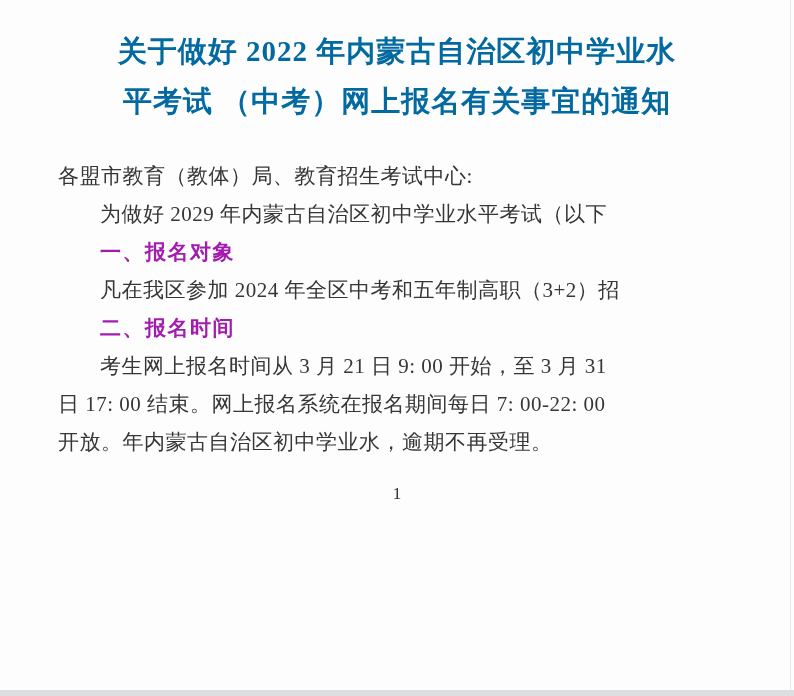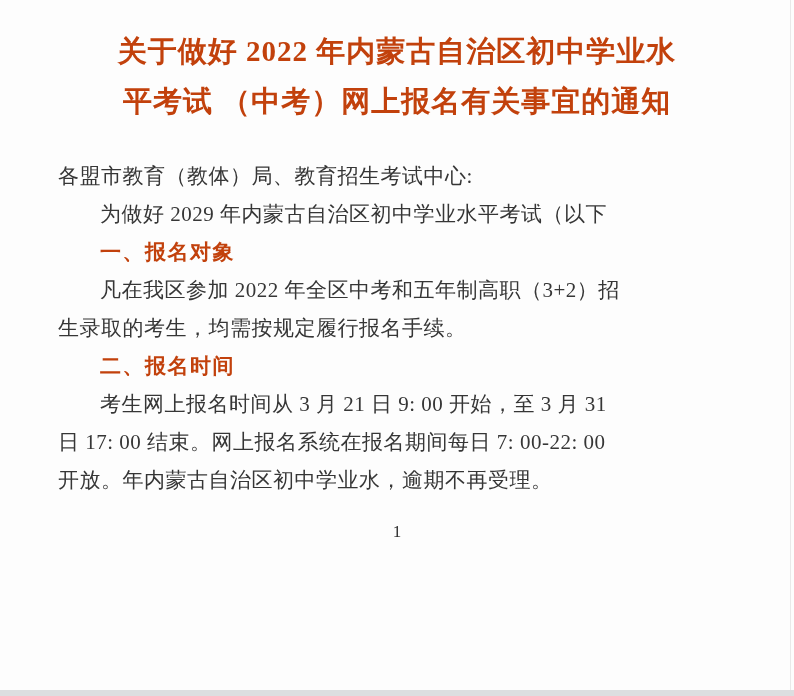--- a/index.html
+++ b/index.html
@@ -13,39 +13,39 @@
     font-family: "Liberation Serif", "DejaVu Serif", serif;
   }
   .doc-title {
     width: 600px;
     margin: 26px auto 0 auto;
     text-align: center;
     font-family: "Liberation Serif", "DejaVu Serif", serif;
     font-weight: bold;
     font-size: 29px;
     line-height: 50px;
-    color: #c2410c;
+    color: #0369a1;
     letter-spacing: 1px;
   }
   .title-line { display: block; white-space: nowrap; }
   .doc-body {
     margin: 31px 0 0 58px;
     width: 568px;
     font-size: 21px;
     line-height: 38px;
     color: #363636;
     letter-spacing: 0.5px;
   }
   .line { white-space: nowrap; }
   .indent { text-indent: 42px; }
   .heading {
     text-indent: 42px;
     font-family: "Liberation Sans", "DejaVu Sans", sans-serif;
     font-weight: bold;
-    color: #c2410c;
+    color: #a21caf;
     letter-spacing: 1.5px;
   }
   .page-number {
     margin-top: 23px;
     text-align: center;
     font-size: 17px;
     color: #2f2f2f;
     letter-spacing: 0;
   }
   .scan-bottom-edge {
@@ -68,22 +68,21 @@
 
   <h1 class="doc-title">
     <span class="title-line">关于做好 2022 年内蒙古自治区初中学业水</span>
     <span class="title-line">平考试 （中考）网上报名有关事宜的通知</span>
   </h1>
 
   <div class="doc-body">
     <div class="line">各盟市教育（教体）局、教育招生考试中心:</div>
     <div class="line indent">为做好 2029 年内蒙古自治区初中学业水平考试（以下</div>
     <div class="line heading">一、报名对象</div>
-    <div class="line indent">凡在我区参加 2022 年全区中考和五年制高职（3+2）招</div>
-    <div class="line">生录取的考生，均需按规定履行报名手续。</div>
+    <div class="line indent">凡在我区参加 2024 年全区中考和五年制高职（3+2）招</div>
     <div class="line heading">二、报名时间</div>
     <div class="line indent">考生网上报名时间从 3 月 21 日 9: 00 开始，至 3 月 31</div>
     <div class="line">日 17: 00 结束。网上报名系统在报名期间每日 7: 00-22: 00</div>
     <div class="line">开放。年内蒙古自治区初中学业水，逾期不再受理。</div>
   </div>
 
   <div class="page-number">1</div>
 
   <div class="scan-right-edge"></div>
   <div class="scan-bottom-edge"></div>

